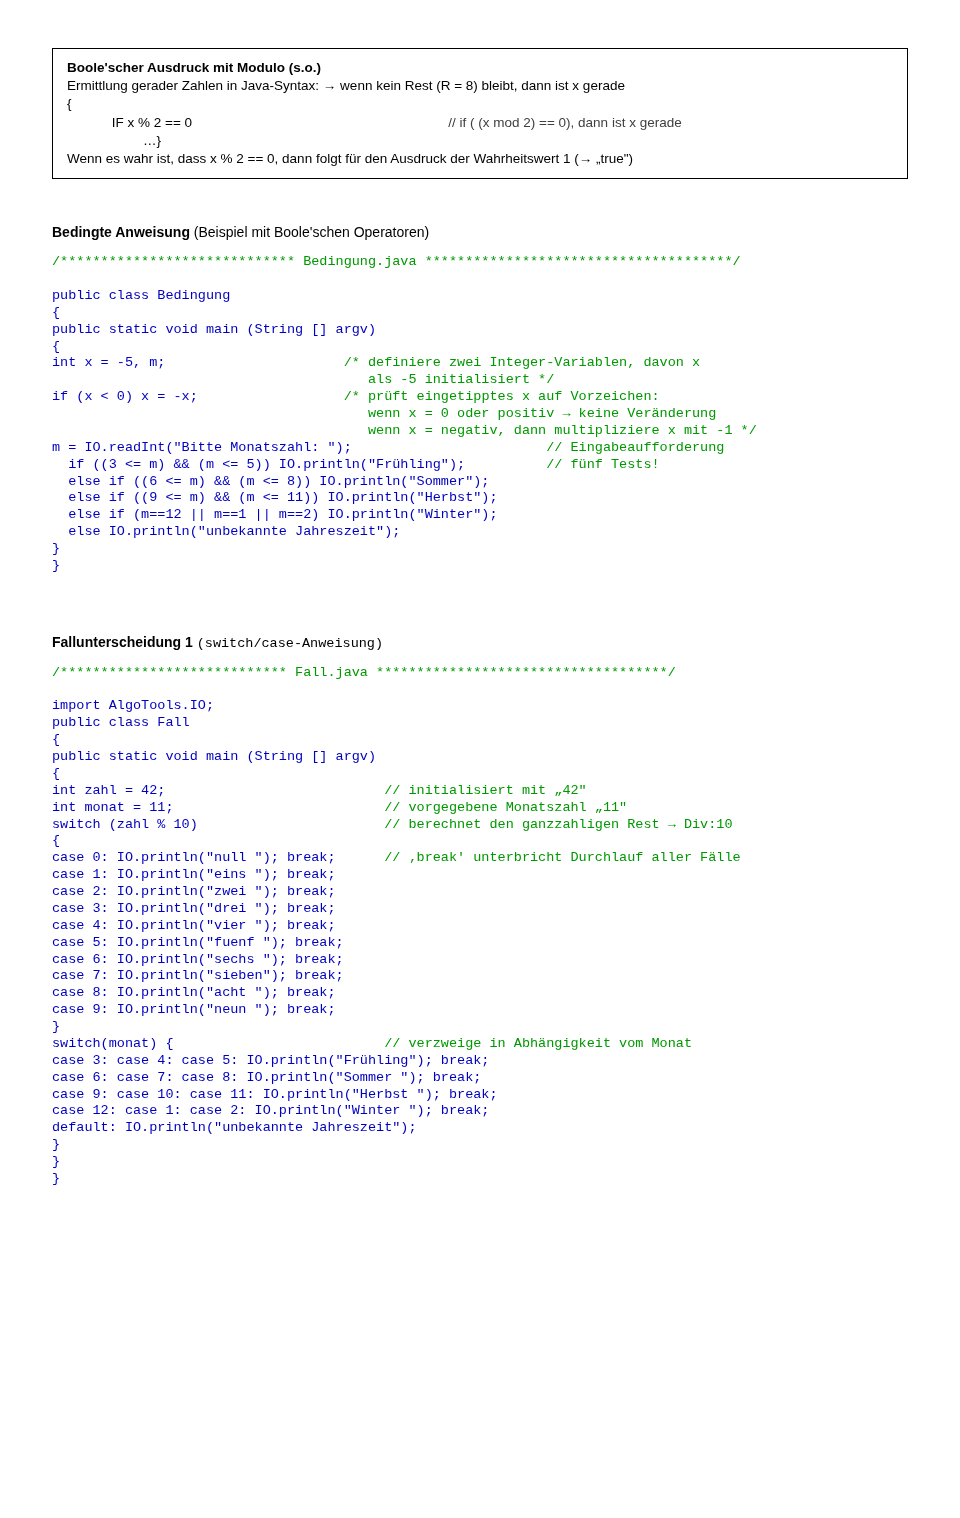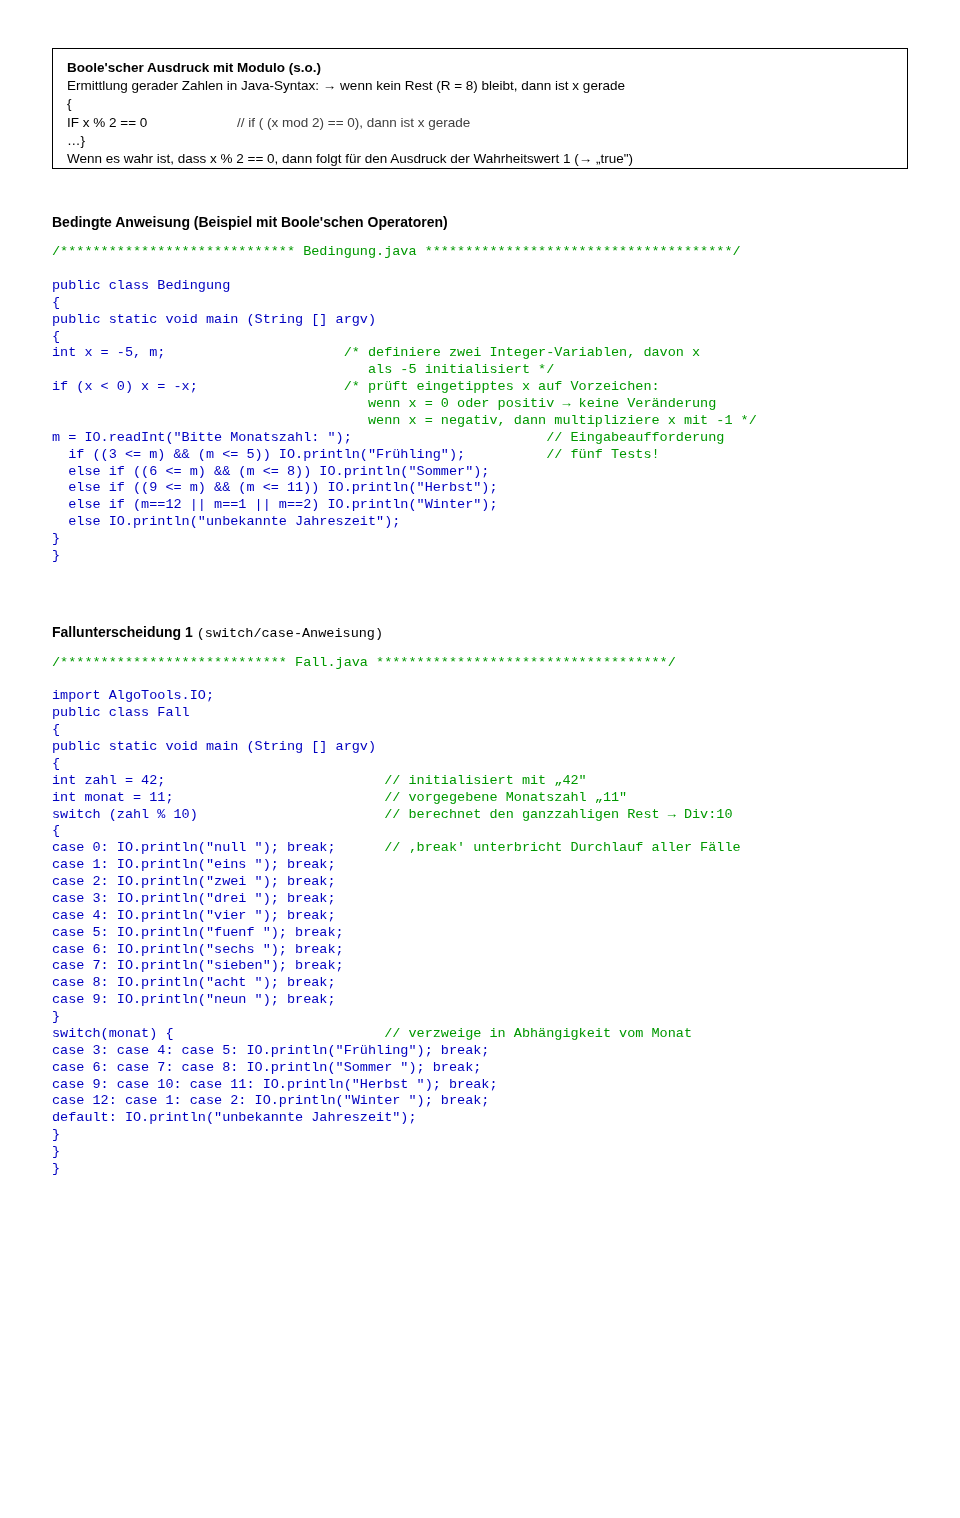--- a/index.html
+++ b/index.html
@@ -9,34 +9,35 @@
     line-height: 1.35;
     color: #000;
     background: #fff;
     margin: 0;
     padding: 48px 52px 40px 52px;
     width: 960px;
     box-sizing: border-box;
   }
   .box {
     border: 1px solid #000;
-    padding: 10px 14px 0 14px;
+    padding: 10px 14px 10px 14px;
     margin-bottom: 44px;
   }
   .bold { font-weight: bold; }
   .mono {
     font-family: "Courier New", Courier, monospace;
     font-size: 13.5px;
     white-space: pre;
     line-height: 1.25;
   }
   .blue { color: #0000c0; }
   .green { color: #009800; }
   .two-col {
     display: flex;
+    text-align: center;
   }
   .col-left {
     width: 170px;
     flex-shrink: 0;
   }
   .col-right {
     flex: 1;
     color: #404040;
   }
   .section-title {
@@ -66,21 +67,21 @@
     <div class="col-right">// if ( (x mod 2) == 0), dann ist x gerade</div>
   </div>
   <div class="two-col">
     <div class="col-left">…}</div>
   </div>
   <div>Wenn es wahr ist, dass x % 2 == 0, dann folgt für den Ausdruck der Wahrheitswert 1 (→ „true")</div>
 </div>
 
 <div style="margin-bottom:58px;">
   <div class="section-title">
-    <span class="bold">Bedingte Anweisung</span><span style="font-weight:bold"> (Beispiel mit Boole'schen Operatoren)</span>
+    <span class="bold">Bedingte Anweisung</span><span style="font-weight:normal"> (Beispiel mit Boole'schen Operatoren)</span>
   </div>
   <div class="mono" id="bedingte-code"><span class="green">/***************************** Bedingung.java **************************************/</span><span class="blue">
 
 public class Bedingung
 {
 public static void main (String [] argv)
 {
 int x = -5, m;                      </span><span class="green">/* definiere zwei Integer-Variablen, davon x
                                        als -5 initialisiert */</span><span class="blue">
 if (x &lt; 0) x = -x;                  </span><span class="green">/* prüft eingetipptes x auf Vorzeichen:

